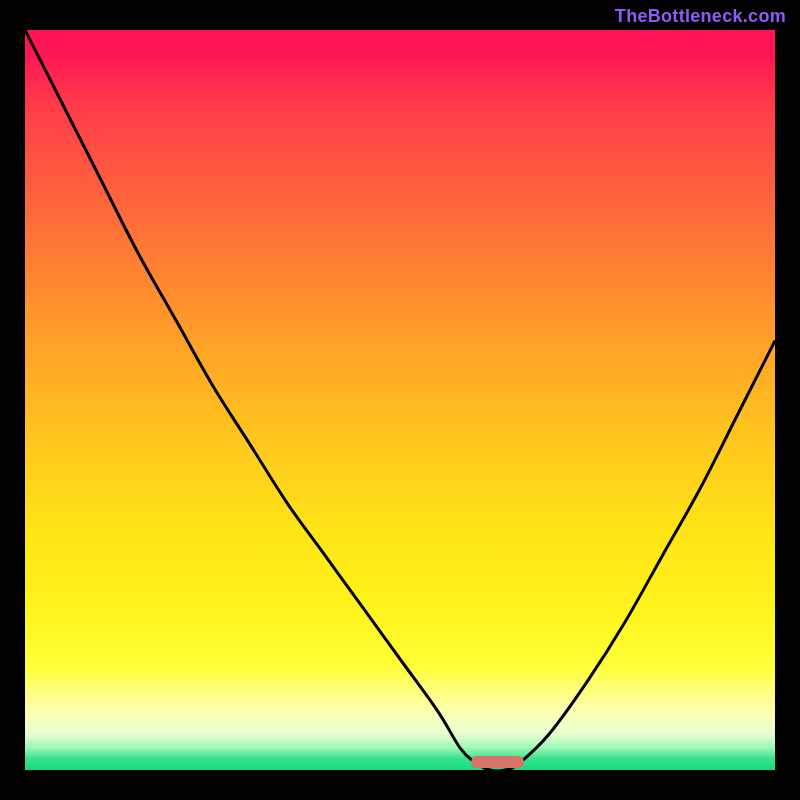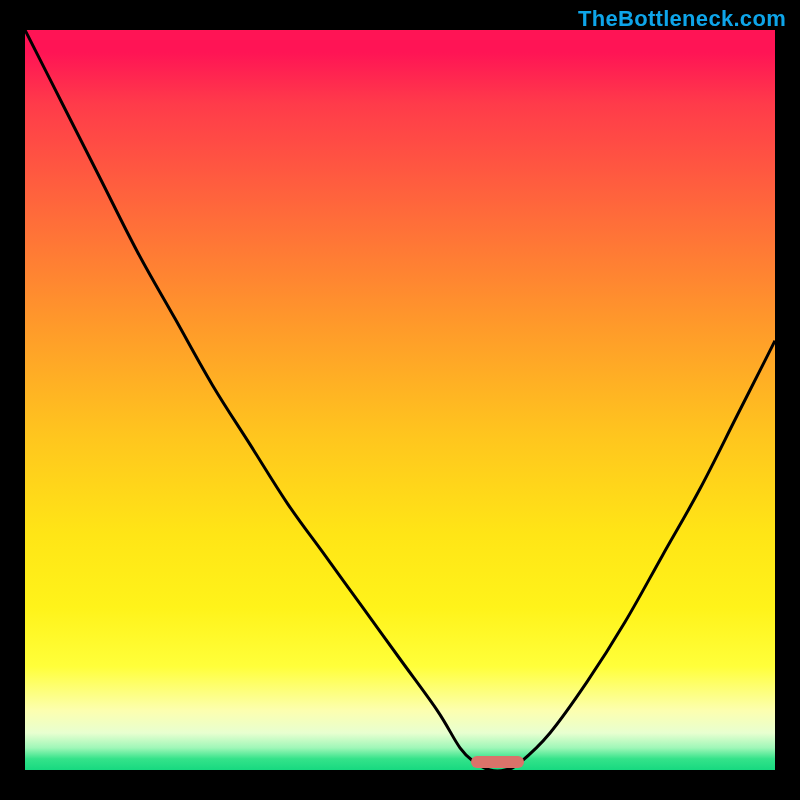--- a/index.html
+++ b/index.html
@@ -14,22 +14,22 @@
   .wrap {
     position: relative;
     width: 800px;
     height: 800px;
     background: #000;
   }
   .watermark {
     position: absolute;
     top: 6px;
     right: 14px;
-    color: #0ea5e9;
-    font-size: 22px;
+    color: #8b5cf6;
+    font-size: 18px;
     font-weight: 600;
     letter-spacing: 0.3px;
     z-index: 3;
   }
   
   .plot {
     position: absolute;
     left: 25px;
     top: 30px;
     width: 750px;

